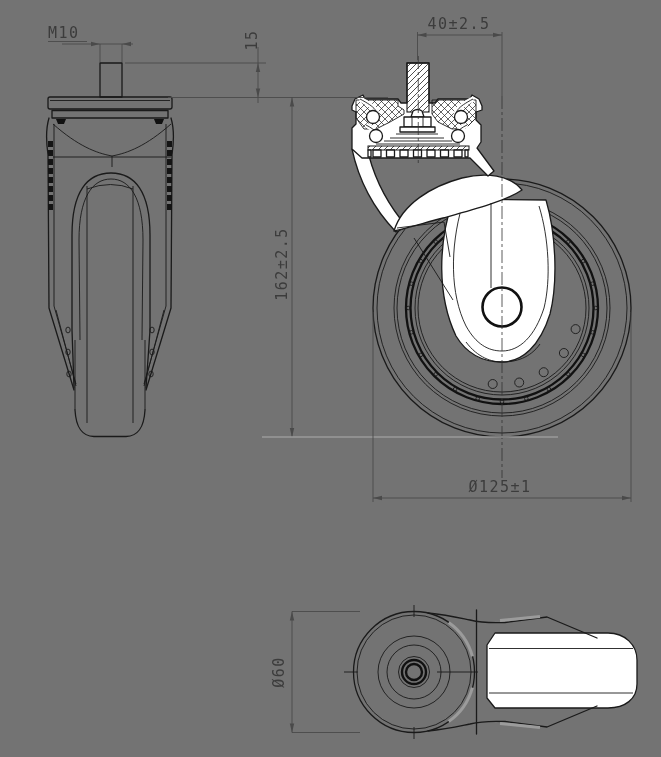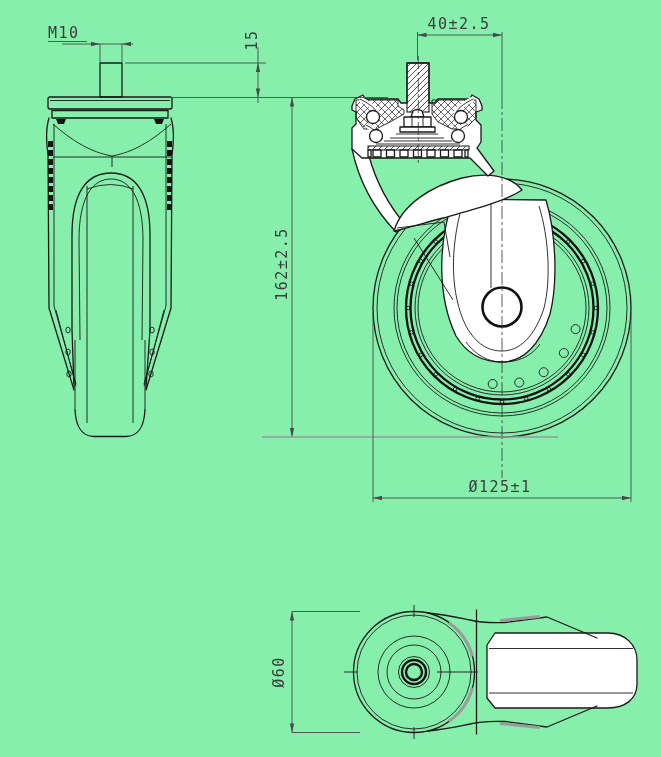--- a/index.html
+++ b/index.html
@@ -1,16 +1,16 @@
 <!DOCTYPE html>
 <html><head>
 <meta charset="utf-8">
 <style>
   html,body{margin:0;padding:0;background:#f4f4f4;}
-  .sheet{width:661px;height:757px;background:#86efac;position:relative;margin:0 auto;
+  .sheet{width:661px;height:757px;background:#737373;position:relative;margin:0 auto;
          font-family:"DejaVu Sans Mono", monospace;}
   svg{display:block;}
   .geo{stroke:#1a1a1a;fill:none;stroke-width:1.3;stroke-linecap:round;stroke-linejoin:round;}
   .geoThin{stroke:#1a1a1a;fill:none;stroke-width:0.9;}
   .geoBold{stroke:#111;fill:none;stroke-width:2.3;}
   .white{fill:#ffffff;}
   .dim{stroke:#4a4a4a;fill:none;stroke-width:0.9;}
   .dimGray{stroke:#9a9a9a;fill:none;stroke-width:1.3;}
   .arrow{fill:#4a4a4a;stroke:none;}
   .cl{stroke:#333;fill:none;stroke-width:0.8;stroke-dasharray:13 3 3 3;}

